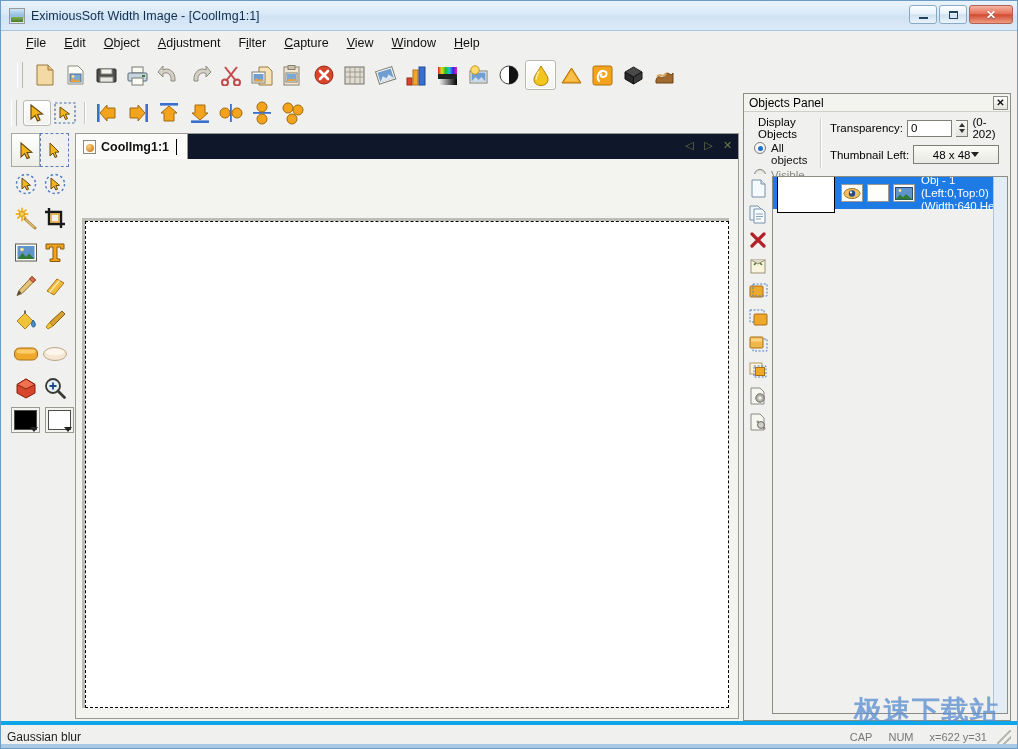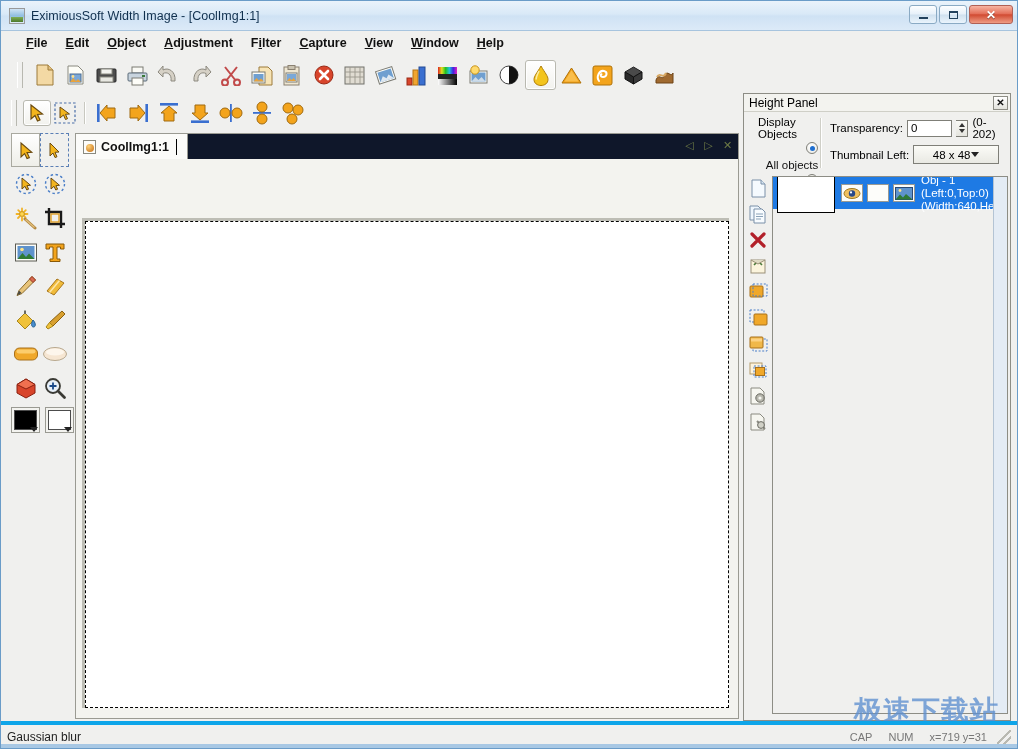--- a/index.html
+++ b/index.html
@@ -87,21 +87,20 @@
   .menubar {
     position: absolute;
     left: 0; top: 31px;
     width: 100%;
     height: 22px;
     display: flex;
     align-items: center;
     padding-left: 16px;
     box-sizing: border-box;
     background: #f0f0ee;
-    font-weight: bold;
   }
   .menu-item {
     font-size: 12.5px;
     color: #111;
     padding: 2px 9px;
     white-space: nowrap;
     cursor: default;
   }
   .menu-item u { text-decoration: underline; }
 
@@ -335,24 +334,23 @@
     position: relative;
   }
   .group-label {
     font-size: 11.5px;
     color: #000;
     margin-left: 6px;
     margin-bottom: 2px;
   }
   .radio-row {
     display: flex;
-    align-items: flex-end;
+    align-items: flex-start;
     gap: 5px;
     margin: 2px 0 3px 2px;
-    flex-direction: column;
   }
   .radio {
     width: 12px; height: 12px;
     border-radius: 50%;
     border: 1px solid #7f7f78;
     background: radial-gradient(circle at 40% 35%, #ffffff, #e8e8e2);
     box-sizing: border-box;
     position: relative;
     flex: 0 0 auto;
   }
@@ -960,21 +958,21 @@
     </div>
     <div class="canvas-area">
       <div class="canvas-shadow-top"></div>
       <div class="canvas-shadow-left"></div>
       <div class="canvas-frame"></div>
     </div>
   </div>
 
   <div class="objects-panel">
     <div class="op-title">
-      <span class="op-title-text">Height Panel</span>
+      <span class="op-title-text">Objects Panel</span>
       <span class="op-close">✕</span>
     </div>
 
     <div class="op-controls">
       <div class="group-display">
         <div class="group-label">Display Objects</div>
         <div class="radio-row">
           <span class="radio on"></span>
           <span class="radio-label">All objects</span>
         </div>
@@ -1108,18 +1106,18 @@
       </div>
     </div>
   </div>
 
   <div class="watermark">极速下载站</div>
 
   <div class="statusbar">
     <div class="status-left">Gaussian blur</div>
     <div class="status-cell">CAP</div>
     <div class="status-cell">NUM</div>
-    <div class="status-cell">x=719 y=31</div>
+    <div class="status-cell">x=622 y=31</div>
     <div class="status-grip"></div>
   </div>
   <div class="bottom-edge"></div>
 
 </div>
 
 </body></html>

